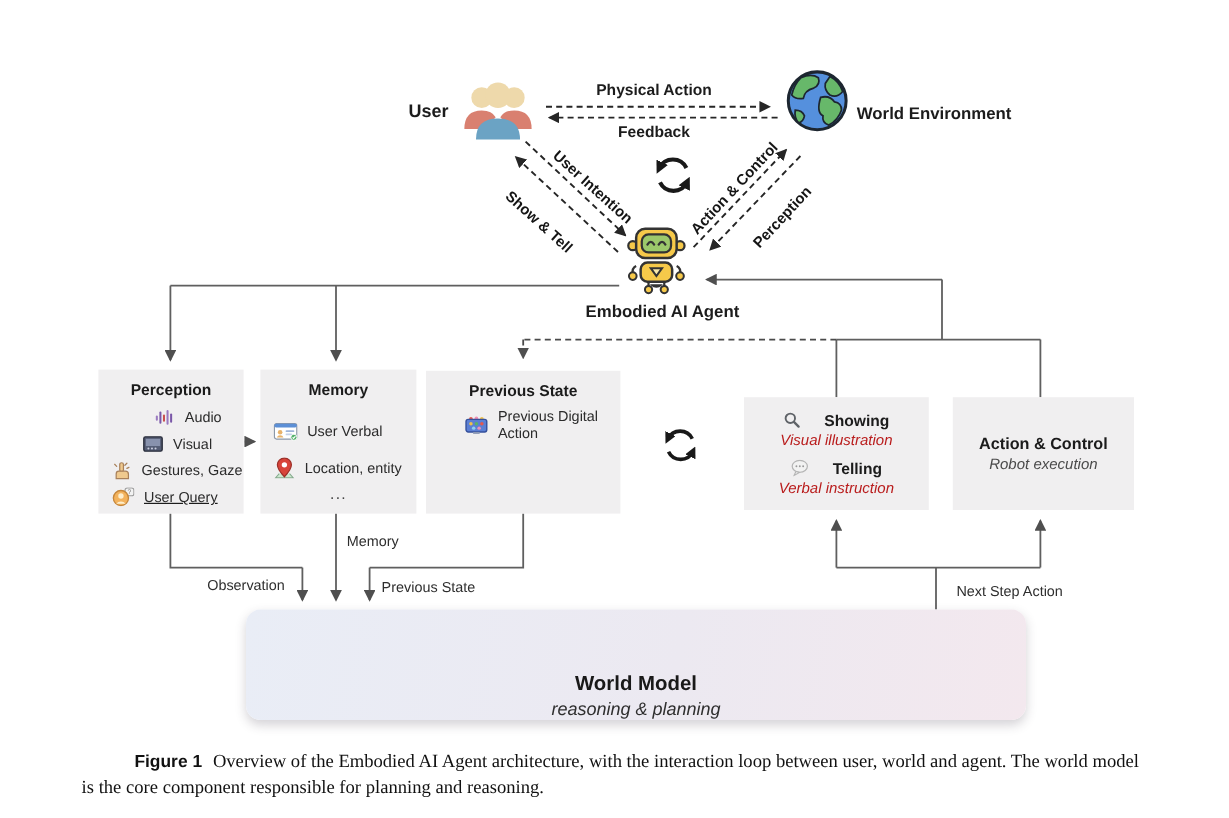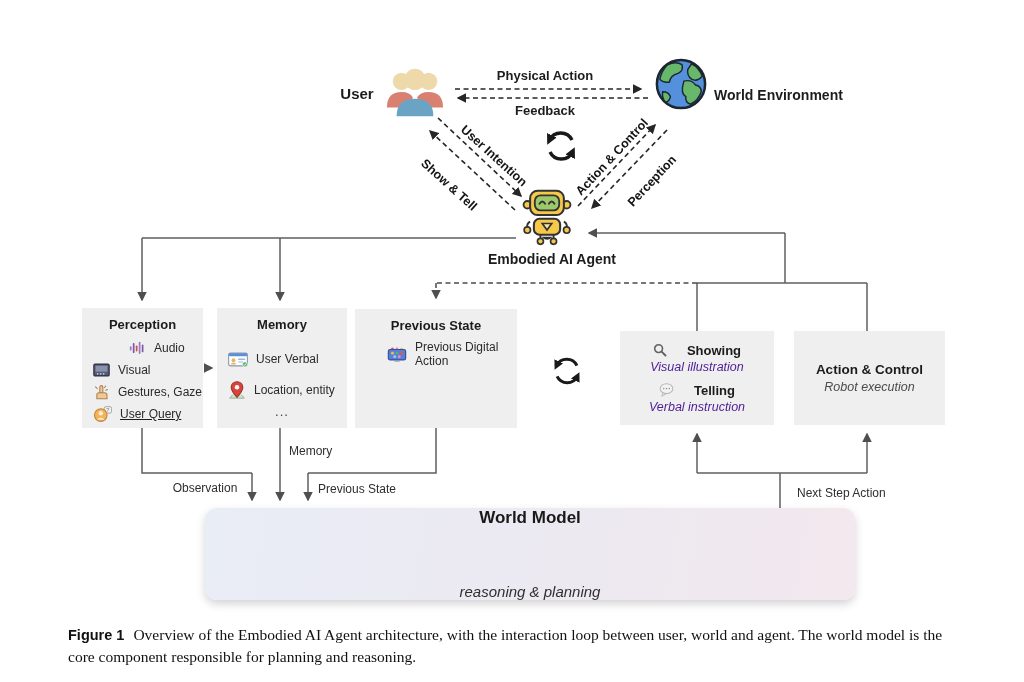--- a/index.html
+++ b/index.html
@@ -16,37 +16,37 @@
 
   .panel{position:absolute;background:#f0eff0;}
   .panel-title{text-align:center;font-weight:700;font-size:13px;padding-top:9px;color:#1b1b1b;}
   .item-row{display:flex;align-items:center;gap:8px;padding-left:11px;}
   .item-row .ic{flex:0 0 auto;display:flex;align-items:center;}
   .item-label{font-size:12px;color:#2b2b2b;}
   .ellipsis{text-align:center;font-size:13px;color:#444;letter-spacing:1px;}
 
   .st-box{display:flex;flex-direction:column;align-items:center;padding-top:9px;}
   .st-line{display:flex;align-items:center;gap:20px;height:20px;font-weight:700;font-size:13px;color:#1b1b1b;}
-  .st-sub{font-style:italic;font-size:12.5px;color:#4c1d95;height:18px;}
+  .st-sub{font-style:italic;font-size:12.5px;color:#b91c1c;height:18px;}
 
   .ac-box{display:flex;flex-direction:column;align-items:center;justify-content:center;gap:3px;}
   .ac-title{font-weight:700;font-size:13.5px;color:#1b1b1b;}
   .ac-sub{font-style:italic;font-size:12.5px;color:#4a4a4a;}
 
   .wm-box{position:absolute;border-radius:12px;
           background:linear-gradient(100deg,#e9edf6 0%,#ece9f1 55%,#f3e8ee 100%);
           box-shadow:0 4px 9px rgba(60,50,70,0.22);
-          display:flex;flex-direction:column;align-items:center;justify-content:space-between;gap:3px;}
+          display:flex;flex-direction:column;align-items:center;justify-content:flex-end;gap:3px;}
   .wm-title{font-weight:700;font-size:17px;color:#191919;}
   .wm-sub{font-style:italic;font-size:15px;color:#2f2f2f;}
 
   .world-env{width:100px;text-align:center;font-weight:700;font-size:14px;line-height:17px;}
   .caption{position:absolute;left:68px;top:624px;width:892px;
            font-family:"Liberation Serif",serif;font-size:15.5px;line-height:22px;color:#111;}
-  .caption b{font-family:"Liberation Sans",sans-serif;font-size:14.5px;margin-right:9px;}
+  .caption b{font-family:"Liberation Sans",sans-serif;font-size:14.5px;margin-right:9px;margin-left:44px;}
   svg{display:block;}
 </style>
 </head>
 <body>
 
 <div class="canvas">
 
   <svg class="abs" style="left:0;top:0;" width="1024" height="682" viewBox="0 0 1024 682">
     <defs>
       <marker id="mA" viewBox="0 0 10 10" refX="8.5" refY="5" markerWidth="6.5" markerHeight="6.5" orient="auto">
@@ -195,21 +195,21 @@
         <svg width="17" height="16" viewBox="0 0 20 18">
           <rect x="1" y="7" width="2" height="5" rx="1" fill="#9a79c0"></rect>
           <rect x="4.5" y="3" width="2" height="12" rx="1" fill="#7a57a8"></rect>
           <rect x="8" y="6" width="2" height="7" rx="1" fill="#c94f4f"></rect>
           <rect x="11.5" y="1.5" width="2" height="14.5" rx="1" fill="#9a79c0"></rect>
           <rect x="15" y="5" width="2" height="9" rx="1" fill="#7a57a8"></rect>
         </svg>
       </span>
       <span class="item-label">Audio</span>
     </div>
-    <div class="item-row" style="height:22px;">
+    <div class="item-row" style="height:22px;justify-content:center;">
       <span class="ic">
         <svg width="17" height="16" viewBox="0 0 20 18">
           <rect x="1" y="2" width="18" height="14" rx="1.5" fill="#555d75" stroke="#2b2f3d" stroke-width="1.4"></rect>
           <rect x="3" y="4" width="14" height="7" fill="#8892ad"></rect>
           <circle cx="5.5" cy="13.5" r="1" fill="#c9cede"></circle>
           <circle cx="9" cy="13.5" r="1" fill="#c9cede"></circle>
           <circle cx="12.5" cy="13.5" r="1" fill="#c9cede"></circle>
         </svg>
       </span>
       <span class="item-label">Visual</span>

